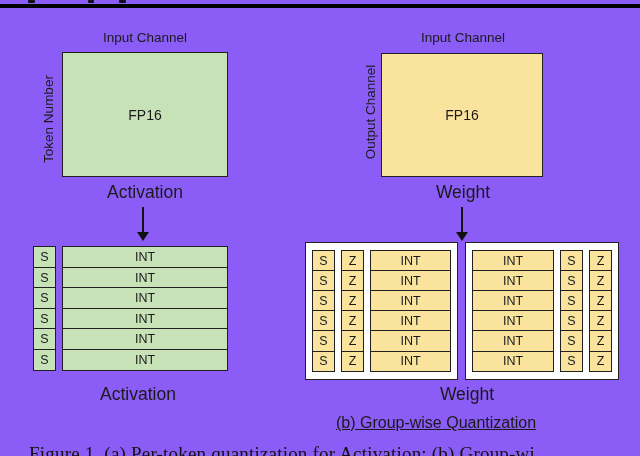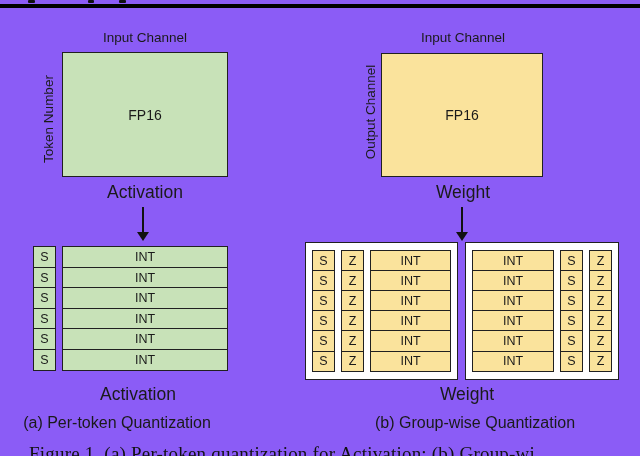--- a/index.html
+++ b/index.html
@@ -87,21 +87,20 @@
       <div class="cell">INT</div>
       <div class="cell">INT</div>
       <div class="cell">INT</div>
       <div class="cell">INT</div>
       <div class="cell">INT</div>
       <div class="cell">INT</div>
     </div>
 
   <div class="qlabel" style="left:48px; top:384px; width:180px;">Activation</div>
 
-  <div class="sub-caption" style="left:7px; top:414px; width:220px;">(a) Per-token Quantization</div>
 
   <div class="axis-top" style="left:383px; top:30px; width:160px;">Input Channel</div>
 
   <div class="axis-left" style="left:306px; top:104px;">Output Channel</div>
 
   <div class="matrix yellow" style="left:381px; top:53px; width:162px; height:124px;">
     <span>FP16</span>
   </div>
 
   <div class="mat-label" style="left:383px; top:182px; width:160px;">Weight</div>
@@ -160,16 +159,16 @@
         <div class="cell">Z</div>
         <div class="cell">Z</div>
         <div class="cell">Z</div>
         <div class="cell">Z</div>
         <div class="cell">Z</div>
       </div>
   </div>
 
   <div class="qlabel" style="left:387px; top:384px; width:160px;">Weight</div>
 
-  <div class="sub-caption" style="left:365px; top:414px; width:220px;">(b) Group-wise Quantization</div>
+  <div class="sub-caption" style="left:326px; top:414px; width:220px;text-decoration:underline;">(b) Group-wise Quantization</div>
 
   <div class="fig-caption">Figure 1. (a) Per-token quantization for Activation; (b) Group-wi</div>
 </div>
 
 </body></html>

